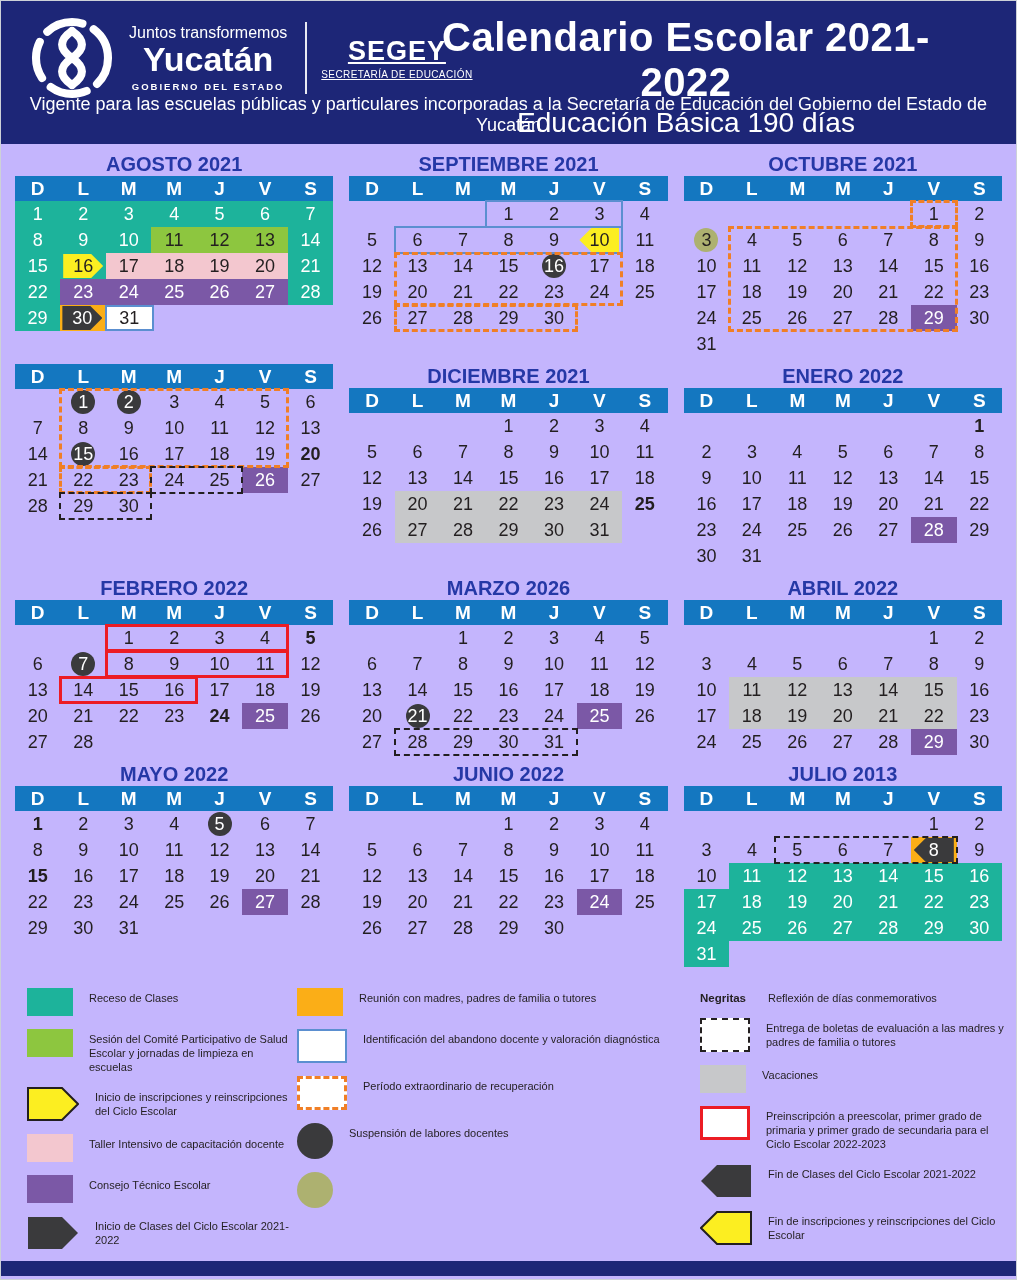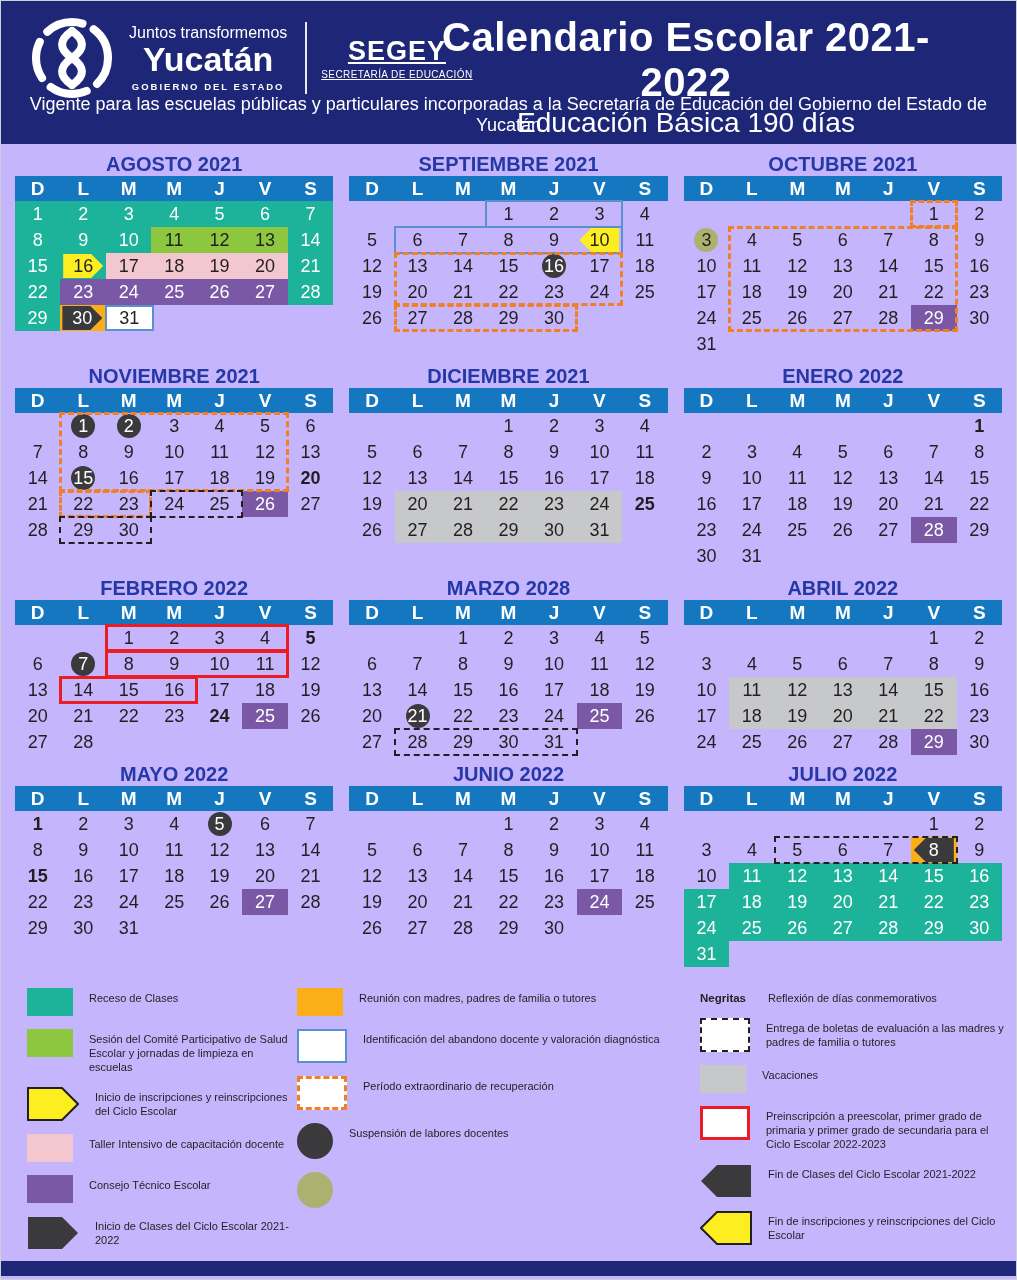--- a/index.html
+++ b/index.html
@@ -483,21 +483,20 @@
             <div class="cell"></div>
             <div class="cell"></div>
             <div class="cell"></div>
             <div class="cell"></div>
           </div>
           <div class="overlay ov-orange-dashed" style="top: -1px; height: 28px; left: calc(71.4286% - 1px); width: calc(14.2857% + 2px);"></div>
           <div class="overlay ov-orange-dashed" style="top: 25px; height: 106px; left: calc(14.2857% - 1px); width: calc(71.4286% + 2px);"></div>
         </div>
       </div>
       <div class="month">
-        <div class="month-title">NOVIEMBRE 2021</div>
         <div class="dow-row">
           <div class="dow">D</div>
           <div class="dow">L</div>
           <div class="dow">M</div>
           <div class="dow">M</div>
           <div class="dow">J</div>
           <div class="dow">V</div>
           <div class="dow">S</div>
         </div>
         <div class="weeks">
@@ -975,21 +974,21 @@
             <div class="cell"></div>
             <div class="cell"></div>
             <div class="cell"></div>
           </div>
           <div class="overlay ov-red-solid" style="top: -1px; height: 28px; left: calc(28.5714% - 1px); width: calc(57.1429% + 2px);"></div>
           <div class="overlay ov-red-solid" style="top: 25px; height: 28px; left: calc(28.5714% - 1px); width: calc(57.1429% + 2px);"></div>
           <div class="overlay ov-red-solid" style="top: 51px; height: 28px; left: calc(14.2857% - 1px); width: calc(42.8571% + 2px);"></div>
         </div>
       </div>
       <div class="month">
-        <div class="month-title">MARZO 2028</div>
+        <div class="month-title">MARZO 2026</div>
         <div class="dow-row">
           <div class="dow">D</div>
           <div class="dow">L</div>
           <div class="dow">M</div>
           <div class="dow">M</div>
           <div class="dow">J</div>
           <div class="dow">V</div>
           <div class="dow">S</div>
         </div>
         <div class="weeks">
@@ -1456,21 +1455,21 @@
             </div>
             <div class="cell">
               <span class="dnum">30</span>
             </div>
             <div class="cell"></div>
             <div class="cell"></div>
           </div>
         </div>
       </div>
       <div class="month">
-        <div class="month-title">JULIO 2022</div>
+        <div class="month-title">JULIO 2013</div>
         <div class="dow-row">
           <div class="dow">D</div>
           <div class="dow">L</div>
           <div class="dow">M</div>
           <div class="dow">M</div>
           <div class="dow">J</div>
           <div class="dow">V</div>
           <div class="dow">S</div>
         </div>
         <div class="weeks">

